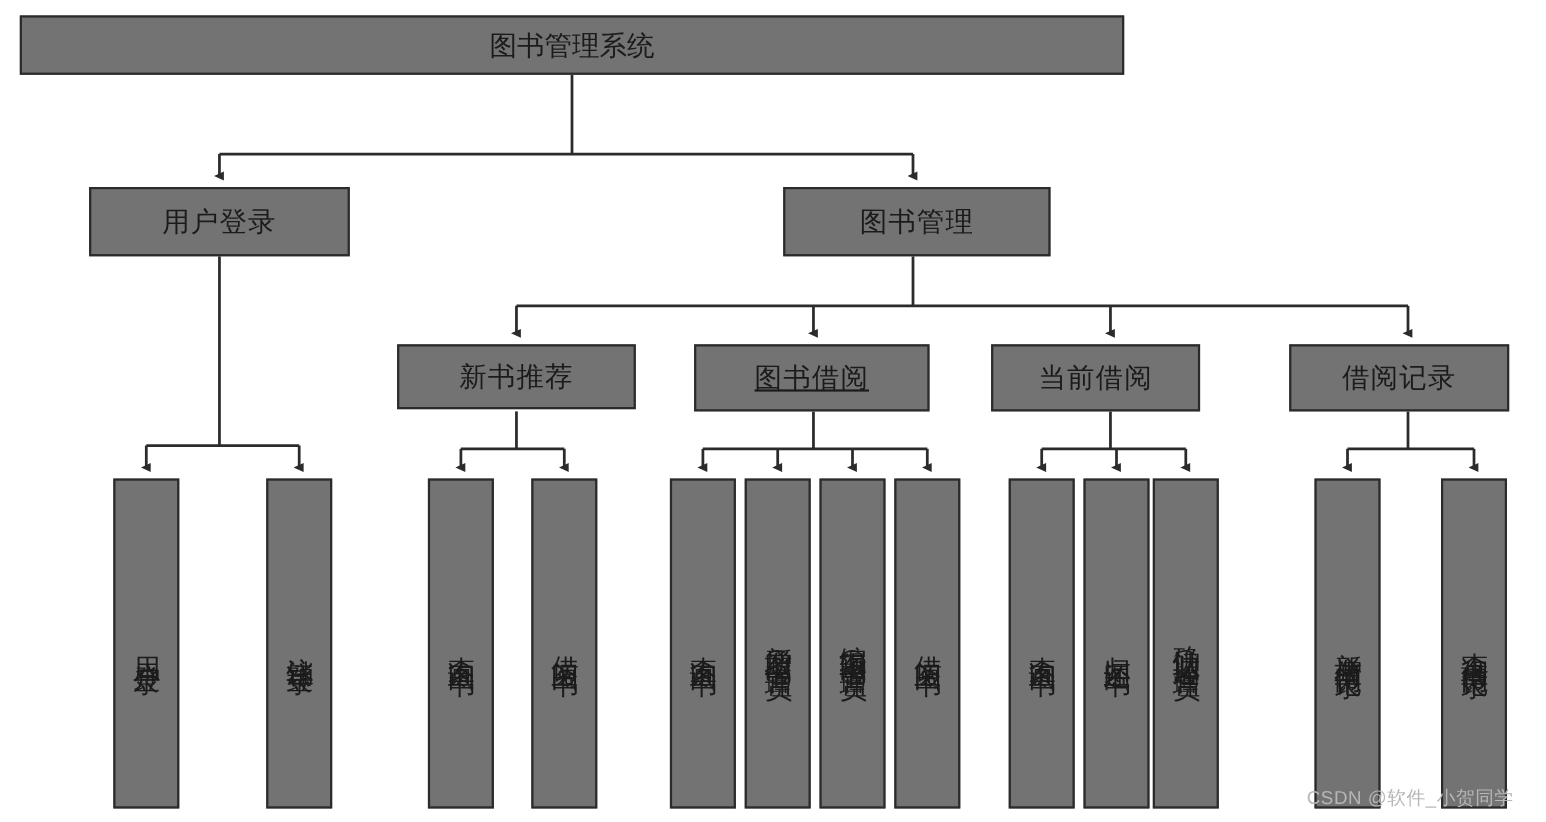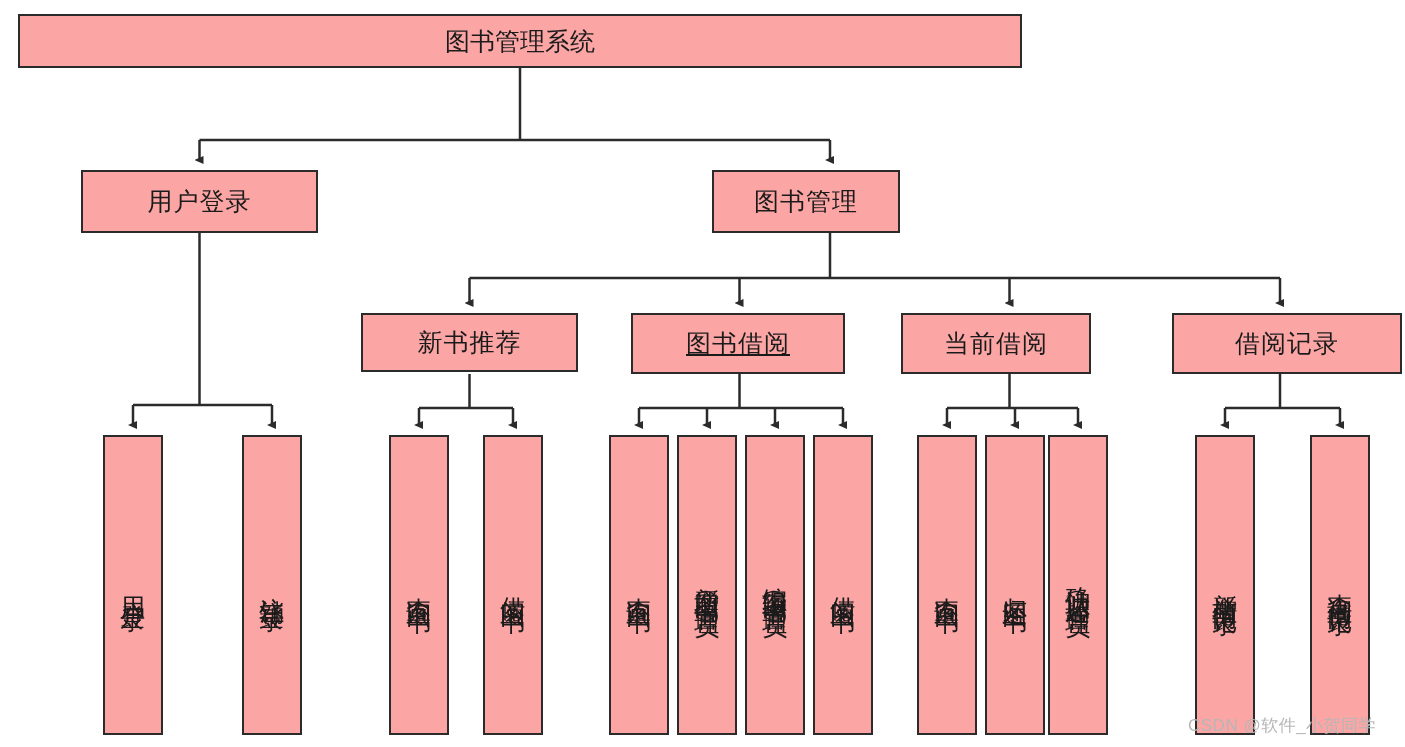--- a/index.html
+++ b/index.html
@@ -1,20 +1,20 @@
 <!DOCTYPE html>
 <html><head>
 <meta charset="utf-8">
 <style>
   html,body{margin:0;padding:0;background:#ffffff;}
   body{width:1405px;height:747px;overflow:hidden;
        font-family:"Liberation Sans","DejaVu Sans",sans-serif;}
   #canvas{position:relative;width:1405px;height:747px;background:#fff;}
   svg.edges{position:absolute;left:0;top:0;width:1405px;height:747px;}
-  .node{position:absolute;box-sizing:border-box;background:#fca5a5;
+  .node{position:absolute;box-sizing:border-box;background:#737373;
         border:2.5px solid #2b2b2b;display:flex;align-items:center;
         justify-content:center;color:#1b1b1b;}
   .node.h{font-size:25px;letter-spacing:1px;}
   .node.root{font-size:25px;}
   .node.leaf{font-size:25px;}
   .vtext{writing-mode:vertical-rl;text-orientation:upright;
          letter-spacing:4px;line-height:1.05;text-align:center;
          white-space:nowrap;}
   .watermark{position:absolute;font-size:17px;color:#b6b6b6;
              white-space:nowrap;letter-spacing:0.5px;}
@@ -67,33 +67,33 @@
       </g>
   </svg>
 
   <div id="node-layer">
       <div class="node root" style="left: 18px; top: 14px; width: 1004px; height: 54px;">
         <span>图书管理系统</span>
       </div>
       <div class="node h" style="left: 81px; top: 170px; width: 237px; height: 63px;">
         <span>用户登录</span>
       </div>
-      <div class="node h" style="left: 712px; top: 170px; width: 188px; height: 63px;">
+      <div class="node h" style="left: 712px; top: 170px; width: 243px; height: 63px;">
         <span>图书管理</span>
       </div>
       <div class="node h" style="left: 361px; top: 313px; width: 217px; height: 59px;">
         <span>新书推荐</span>
       </div>
       <div class="node h" style="left: 631px; top: 313px; width: 214px; height: 61px; text-decoration: underline;">
         <span>图书借阅</span>
       </div>
       <div class="node h" style="left: 901px; top: 313px; width: 190px; height: 61px;">
         <span>当前借阅</span>
       </div>
-      <div class="node h" style="left: 1172px; top: 313px; width: 230px; height: 61px;">
+      <div class="node h" style="left: 1172px; top: 313px; width: 200px; height: 61px;">
         <span>借阅记录</span>
       </div>
       <div class="node leaf" style="left: 103px; top: 435px; width: 60px; height: 300px;">
         <span class="vtext">用户登录</span>
       </div>
       <div class="node leaf" style="left: 242px; top: 435px; width: 60px; height: 300px;">
         <span class="vtext">注销登录</span>
       </div>
       <div class="node leaf" style="left: 389px; top: 435px; width: 60px; height: 300px;">
         <span class="vtext">查询图书</span>

